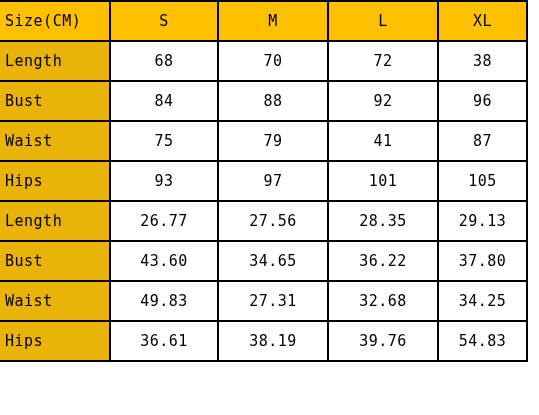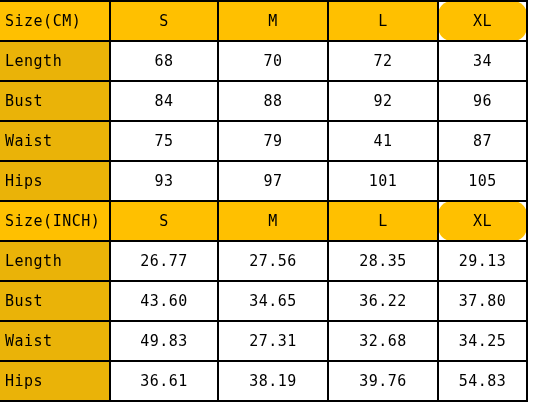--- a/index.html
+++ b/index.html
@@ -42,21 +42,20 @@
     color: #000000;
     background: #ffffff;
     text-align: center;
     vertical-align: middle;
     padding: 4px;
     letter-spacing: 0.5px;
   }
 
   #size-chart tr td:last-child {
     border-right: 0;
-    border-radius: 14px;
   }
   #size-chart tr:last-child td {
     border-bottom: 0;
   }
 
   
   #size-chart tr.header-row td {
     background: #ffc000;
   }
 
@@ -97,21 +96,21 @@
       <td>M</td>
       <td>L</td>
       <td>XL</td>
     </tr>
 
     <tr>
       <td class="row-label">Length</td>
       <td class="num">68</td>
       <td class="num">70</td>
       <td class="num">72</td>
-      <td class="num">34</td>
+      <td class="num">38</td>
     </tr>
 
     <tr>
       <td class="row-label">Bust</td>
       <td class="num">84</td>
       <td class="num">88</td>
       <td class="num">92</td>
       <td class="num">96</td>
     </tr>
 
@@ -124,27 +123,20 @@
     </tr>
 
     <tr>
       <td class="row-label">Hips</td>
       <td class="num">93</td>
       <td class="num">97</td>
       <td class="num">101</td>
       <td class="num">105</td>
     </tr>
 
-    <tr class="header-row">
-      <td class="row-label">Size(INCH)</td>
-      <td>S</td>
-      <td>M</td>
-      <td>L</td>
-      <td>XL</td>
-    </tr>
 
     <tr>
       <td class="row-label">Length</td>
       <td class="num">26.77</td>
       <td class="num">27.56</td>
       <td class="num">28.35</td>
       <td class="num">29.13</td>
     </tr>
 
     <tr>

